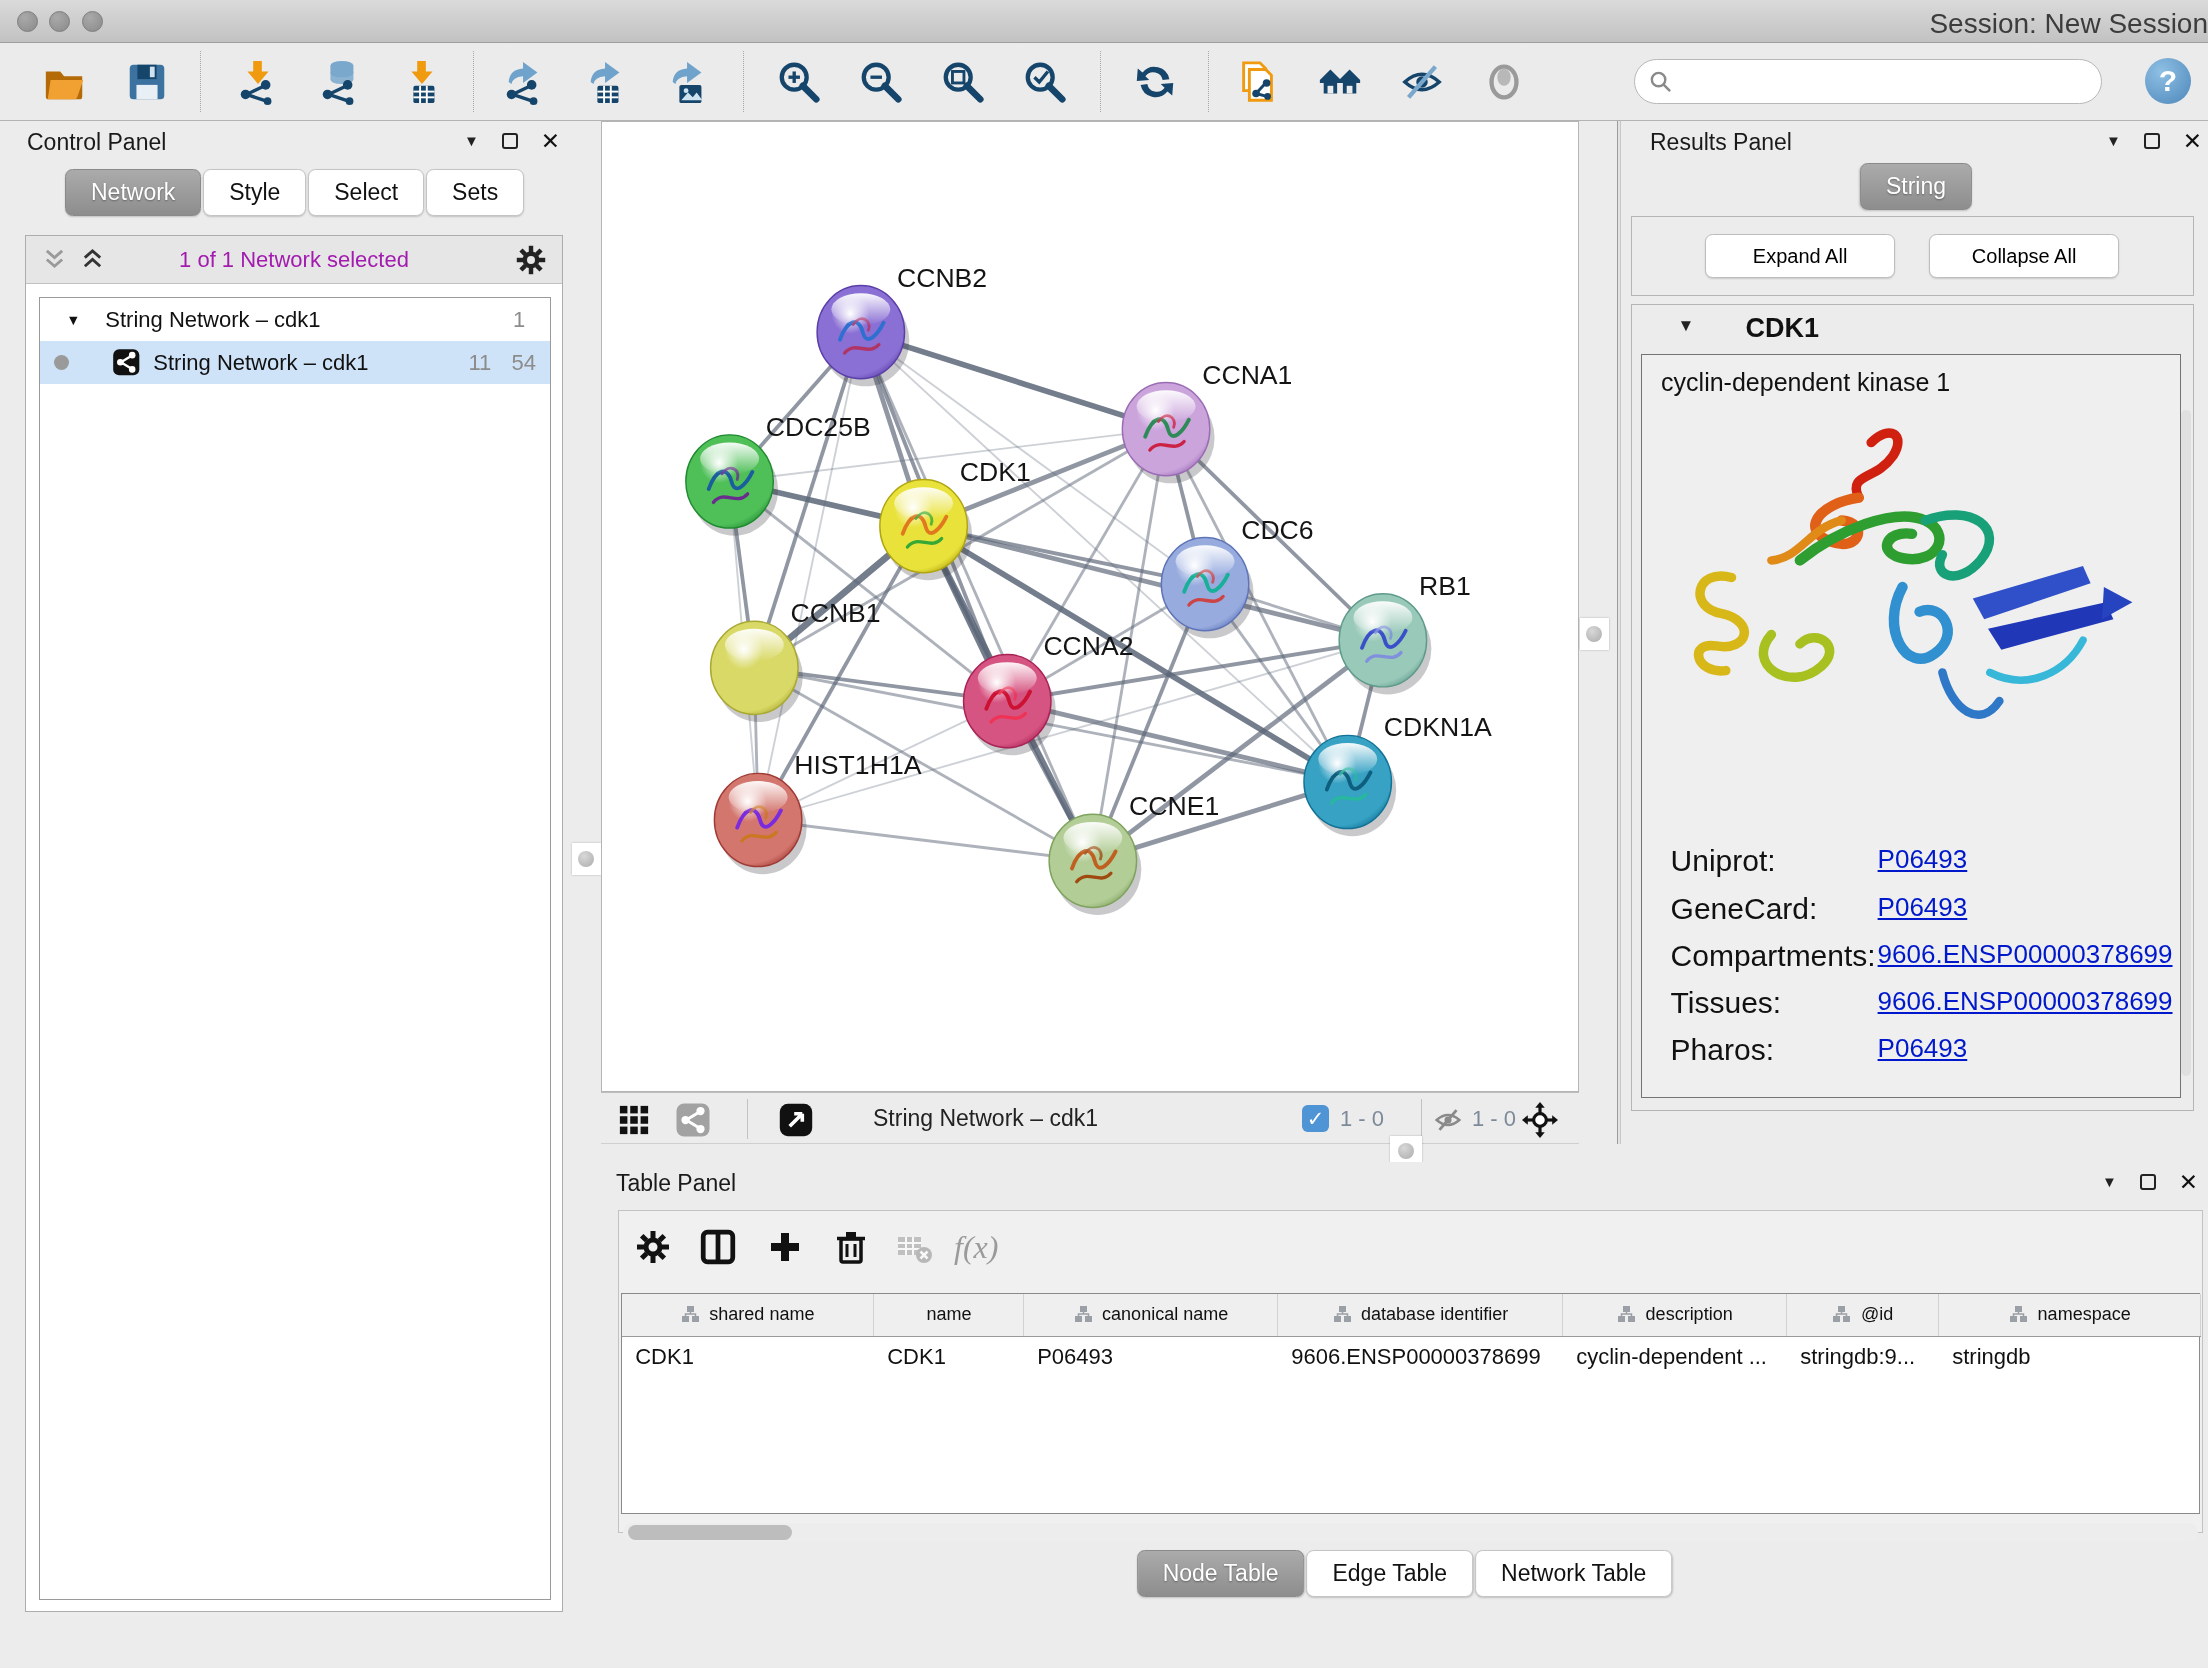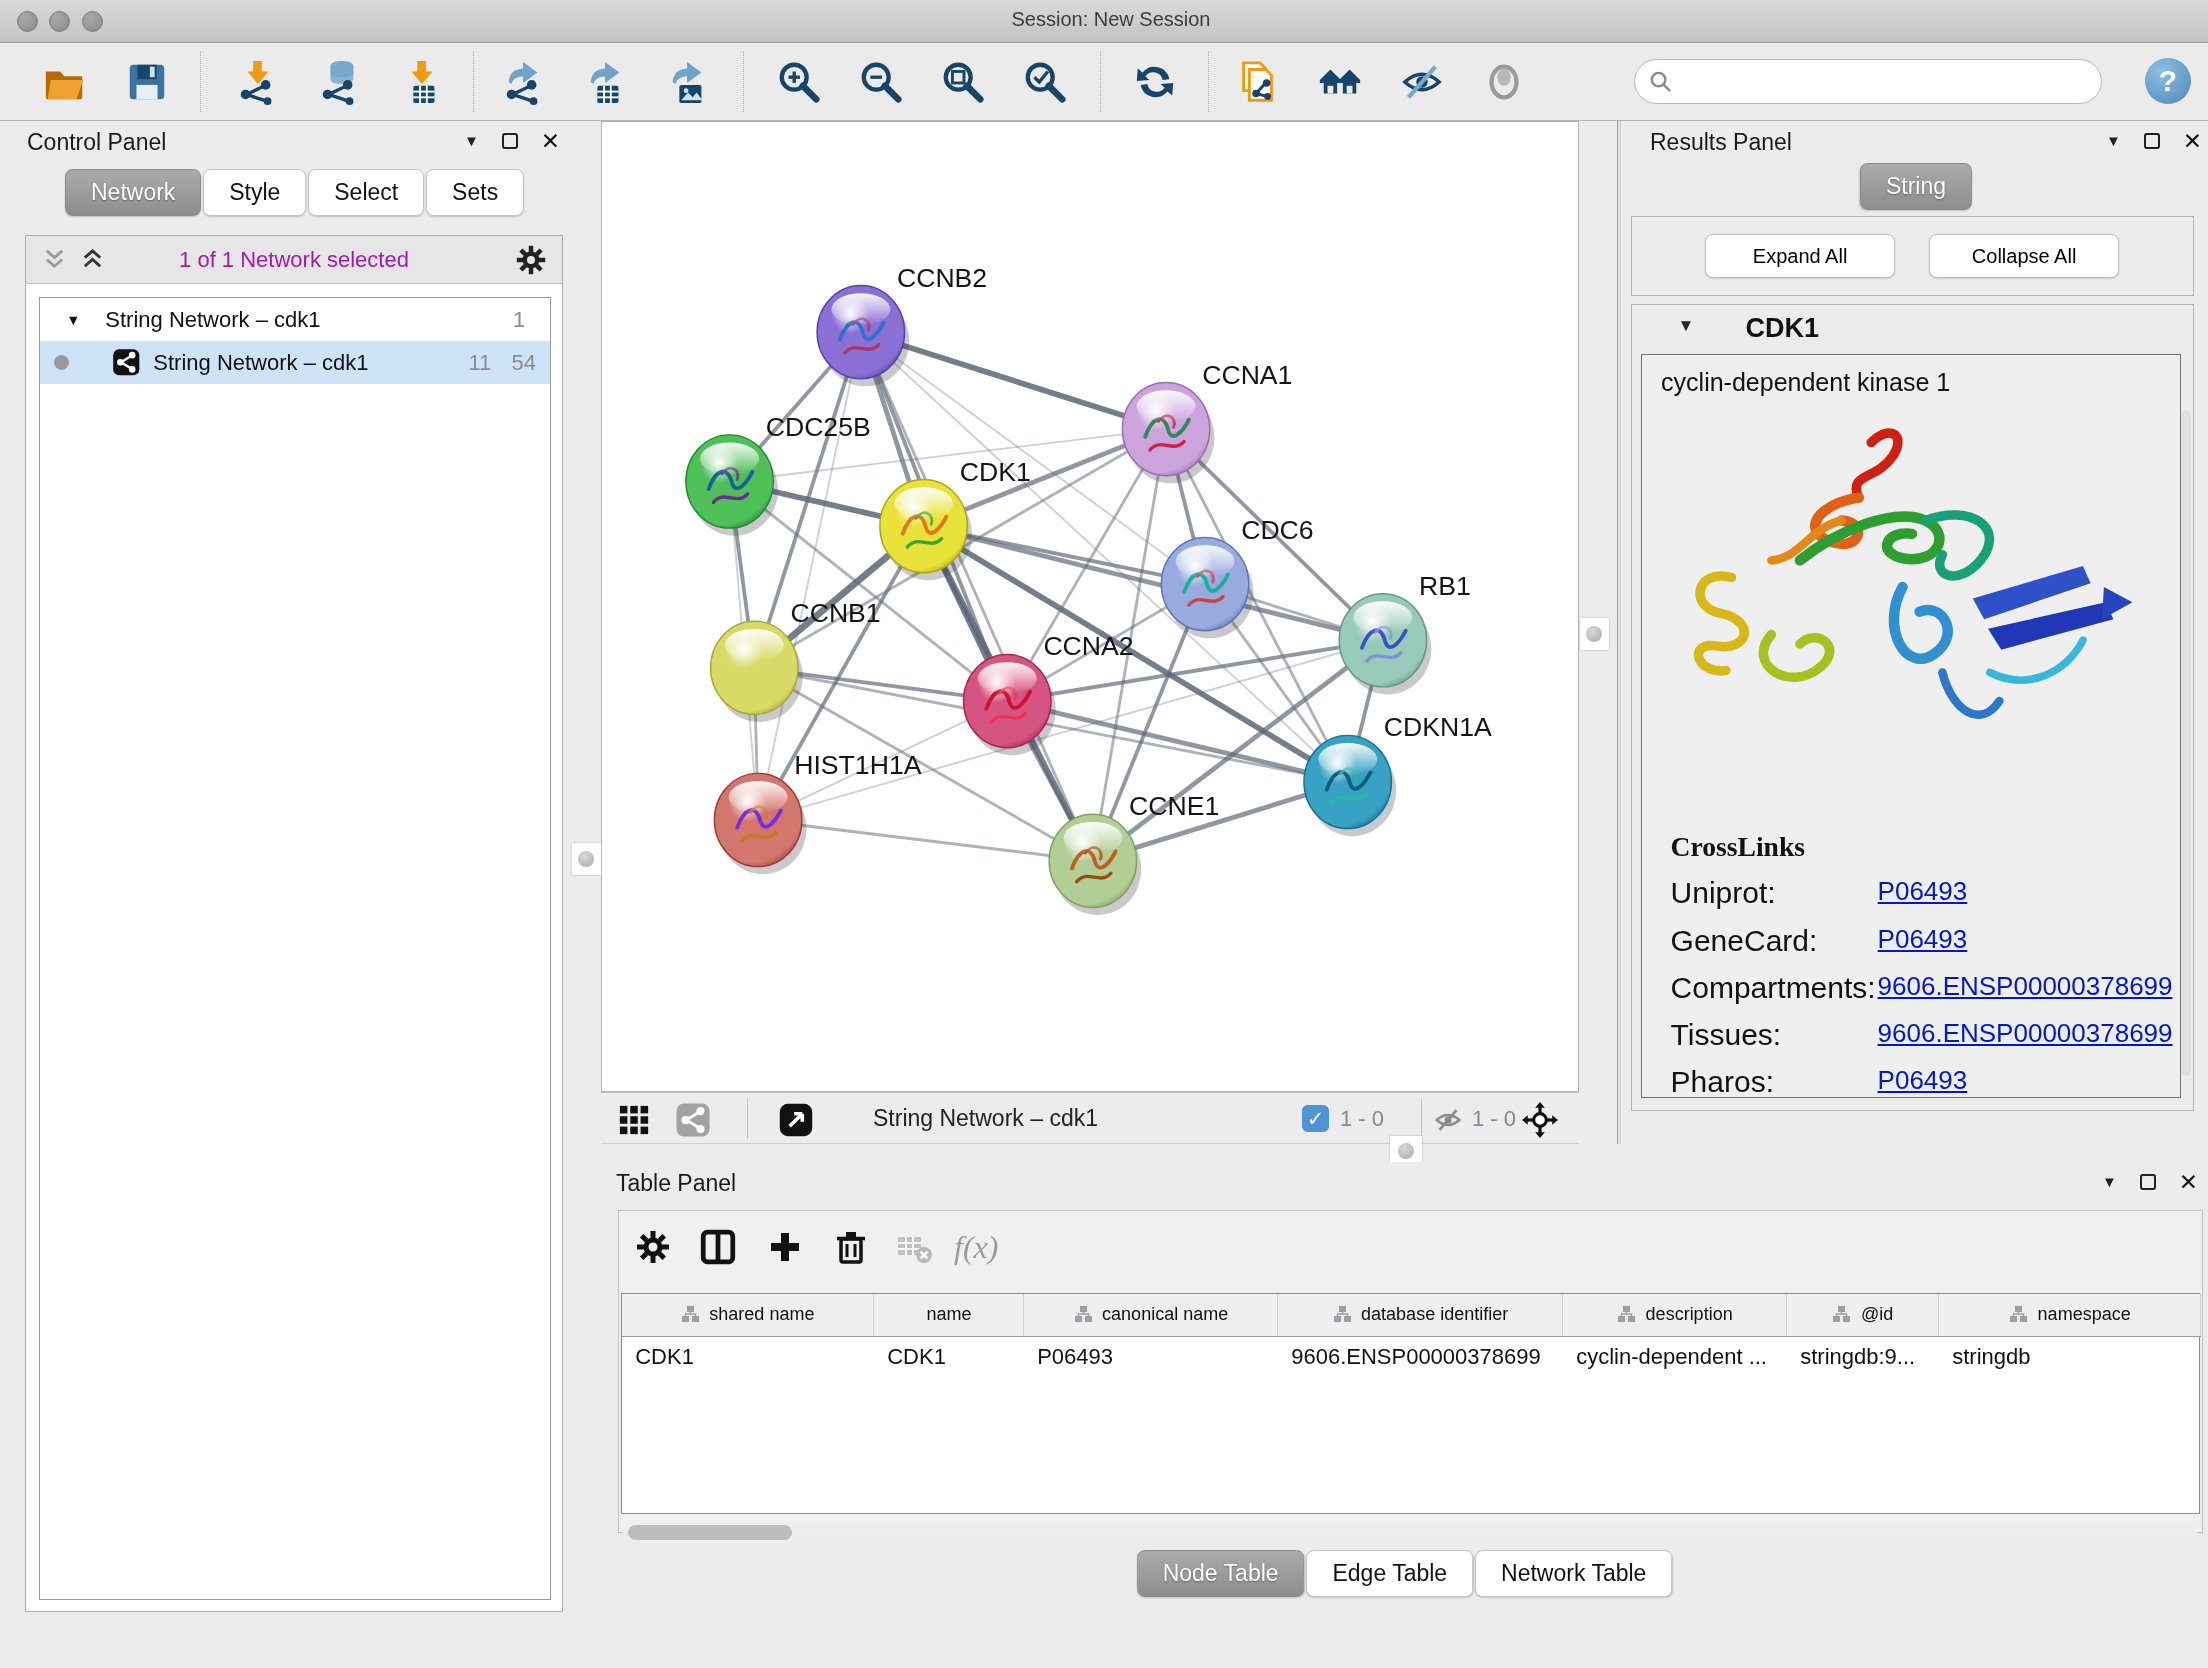--- a/index.html
+++ b/index.html
@@ -4,21 +4,21 @@
 <style>
   html,body{margin:0;padding:0;background:#d0d0d0;}
   *{box-sizing:border-box;font-family:"Liberation Sans","DejaVu Sans",sans-serif;}
   #window{position:relative;width:2208px;height:1668px;background:#ececec;overflow:hidden;}
 
   
   #titlebar{position:absolute;left:0;top:0;width:2208px;height:43px;
     background:linear-gradient(#dadada,#c2c2c2);border-bottom:1px solid #9e9e9e;}
   .traffic{position:absolute;top:10.5px;width:21px;height:21px;border-radius:50%;
     background:radial-gradient(circle at 35% 30%,#a9a9a9,#8a8a8a);border:1px solid #7c7c7c;}
-  #title-text{position:absolute;left:14px;right:0;top:7.6px;text-align:center;font-size:20px;color:#3c3c3c;}
+  #title-text{position:absolute;left:14px;right:0;top:7.6px;text-align:right;font-size:28px;color:#3c3c3c;}
 
   
   #toolbar{position:absolute;left:0;top:43px;width:2208px;height:78px;background:#ebebeb;
     border-bottom:1px solid #b3b3b3;}
   .tb-group{position:absolute;top:15px;display:flex;gap:36px;}
   .tb-btn{width:46px;height:48px;display:flex;align-items:center;justify-content:center;cursor:default;}
   .tb-sep{position:absolute;top:7.6px;height:61px;width:0;border-left:1.9px dotted #a8a8a8;}
   #search-field{position:absolute;left:1634px;top:16px;width:468px;height:45px;background:#fff;
     border:1px solid #b8b8b8;border-radius:23px;display:flex;align-items:center;padding-left:13.3px;}
   #search-input{border:none;outline:none;flex:1;font-size:21px;background:transparent;}
@@ -743,21 +743,20 @@
             <path d="M300 270 C310 310 340 330 360 300" stroke="#2f78c8" stroke-width="9"></path>
             <path d="M350 270 C390 290 430 270 448 236" stroke="#38b8d8" stroke-width="8"></path>
           </g>
           <g>
             <path d="M332 192 L448 158 L456 176 L344 214 Z" fill="#2f50c8"></path>
             <path d="M348 224 L472 196 L480 214 L362 246 Z" fill="#2038b8"></path>
             <path d="M470 180 L500 196 L468 214 Z" fill="#2744c0"></path>
           </g>
         </svg>
         <div id="crosslinks">
-          <div id="crosslinks-title">CrossLinks</div>
           <div id="crosslinks-rows">
               <div class="cl-row">
                 <span class="cl-label">Uniprot:</span>
                 <span class="cl-value">P06493</span>
               </div>
               <div class="cl-row">
                 <span class="cl-label">GeneCard:</span>
                 <span class="cl-value">P06493</span>
               </div>
               <div class="cl-row">

